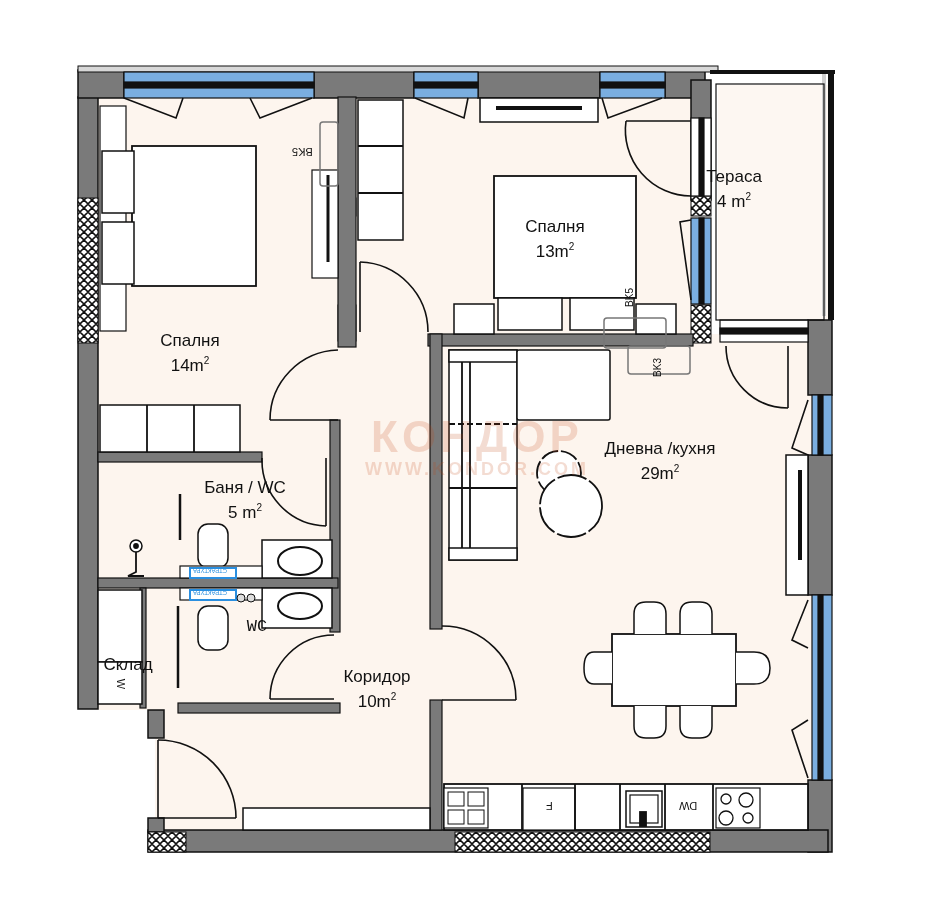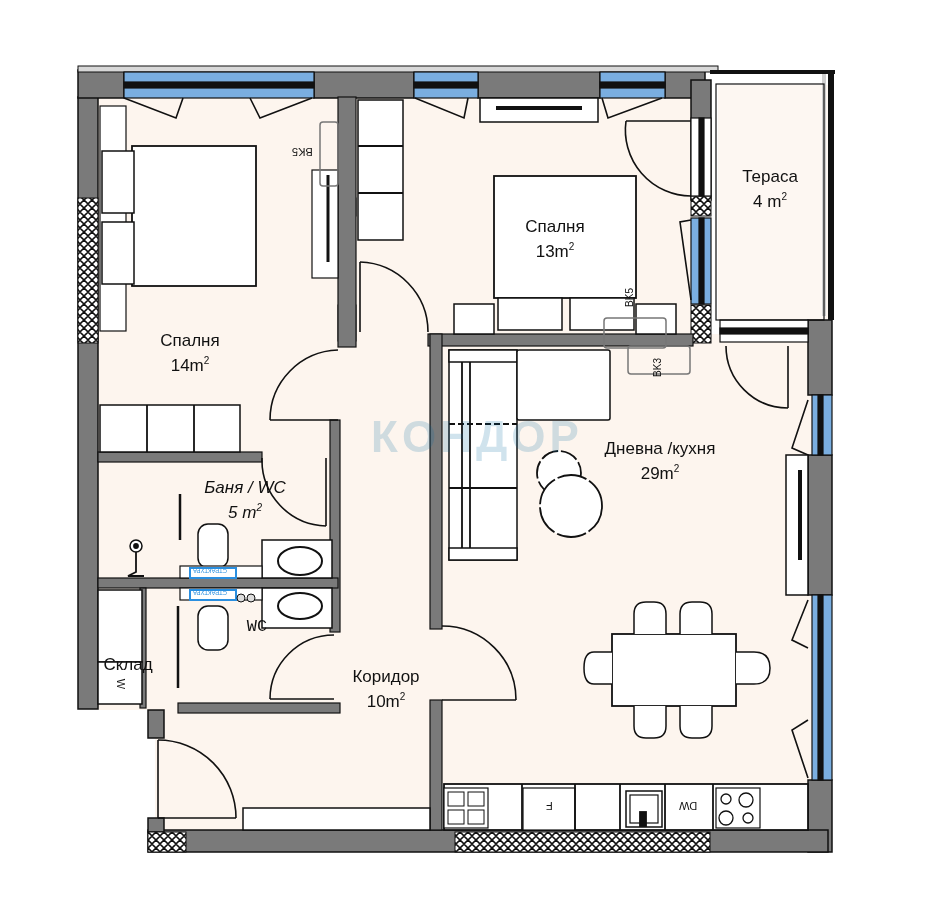--- a/index.html
+++ b/index.html
@@ -2,21 +2,21 @@
 <html><head>
 <meta charset="utf-8">
 <style>
   html,body{margin:0;padding:0;background:#ffffff;}
   body{width:938px;height:914px;position:relative;overflow:hidden;font-family:"Liberation Sans",sans-serif;}
   #plan{position:absolute;left:0;top:0;width:938px;height:914px;}
   .lbl{position:absolute;text-align:center;color:#111;font-family:"Liberation Sans",sans-serif;line-height:1.05;white-space:nowrap;}
   .lbl .name{display:block;font-size:17px;}
   .lbl .area{display:block;font-size:17px;margin-top:7px;}
   .lbl sup{font-size:10px;vertical-align:top;position:relative;top:-1px;}
-  .watermark{position:absolute;left:312px;top:415px;width:330px;height:95px;opacity:0.18;pointer-events:none;text-align:center;color:#0369a1;font-weight:bold;}
+  .watermark{position:absolute;left:312px;top:415px;width:330px;height:95px;opacity:0.18;pointer-events:none;text-align:center;color:#c2410c;font-weight:bold;}
   .watermark .wm1{font-size:44px;letter-spacing:4px;line-height:44px;}
   .watermark .wm2{font-size:20px;letter-spacing:6px;line-height:22px;}
   .watermark .wm3{font-size:18px;letter-spacing:3px;line-height:20px;}
   .tag{position:absolute;font-size:11px;color:#111;font-family:"Liberation Sans",sans-serif;}
 </style>
 </head>
 <body>
 
 <svg id="plan" viewBox="0 0 938 914" xmlns="http://www.w3.org/2000/svg">
   <defs>
@@ -257,52 +257,53 @@
 <div class="lbl" style="left:140px;top:332px;width:100px;">
   <span class="name">Спалня</span>
   <span class="area"><span>14m</span><sup>2</sup></span>
 </div>
 
 <div class="lbl" style="left:505px;top:218px;width:100px;">
   <span class="name">Спалня</span>
   <span class="area"><span>13m</span><sup>2</sup></span>
 </div>
 
-<div class="lbl" style="left:720px;top:168px;width:100px;">
+<div class="lbl" style="left:684px;top:168px;width:100px;">
   <span class="name">Тераса</span>
   <span class="area"><span>4 m</span><sup>2</sup></span>
 </div>
 
 <div class="lbl" style="left:580px;top:440px;width:160px;">
   <span class="name">Дневна /кухня</span>
   <span class="area"><span>29m</span><sup>2</sup></span>
 </div>
 
-<div class="lbl" style="left:190px;top:479px;width:110px;font-style:italic;">
+<div class="lbl" style="left:190px;top:479px;width:110px;">
   <span class="name">Баня / WC</span>
   <span class="area"><span>5 m</span><sup>2</sup></span>
 </div>
 
 <div class="lbl" style="left:96px;top:656px;width:64px;">
   <span class="name">Склад</span>
 </div>
 
 <div class="lbl" style="left:232px;top:618px;width:50px;font-family:Liberation Mono, monospace;">
   <span class="name">WC</span>
 </div>
 
-<div class="lbl" style="left:336px;top:668px;width:100px;">
+<div class="lbl" style="left:327px;top:668px;width:100px;">
   <span class="name">Коридор</span>
   <span class="area"><span>10m</span><sup>2</sup></span>
 </div>
 
 <div class="tag" style="left:292px;top:146px;transform:rotate(180deg);">BK5</div>
 <div class="tag" style="left:620px;top:292px;transform:rotate(-90deg);font-size:10px;">BK5</div>
 <div class="tag" style="left:648px;top:362px;transform:rotate(-90deg);font-size:10px;">BK3</div>
 <div class="tag" style="left:546px;top:800px;transform:rotate(180deg);">F</div>
 <div class="tag" style="left:679px;top:800px;transform:rotate(180deg);">DW</div>
 <div class="tag" style="left:116px;top:678px;transform:rotate(90deg);">W</div>
 <div class="tag" style="left:193px;top:568px;font-size:6px;color:#2a8fe0;transform:rotate(180deg);">СТРАКТУРА</div>
 <div class="tag" style="left:193px;top:590px;font-size:6px;color:#2a8fe0;transform:rotate(180deg);">СТРАКТУРА</div>
 
 <div class="watermark">
   <div class="wm1">КОНДОР</div>
+  <div class="wm3">WWW.KONDOR.COM</div>
 </div>
 
 </body></html>

